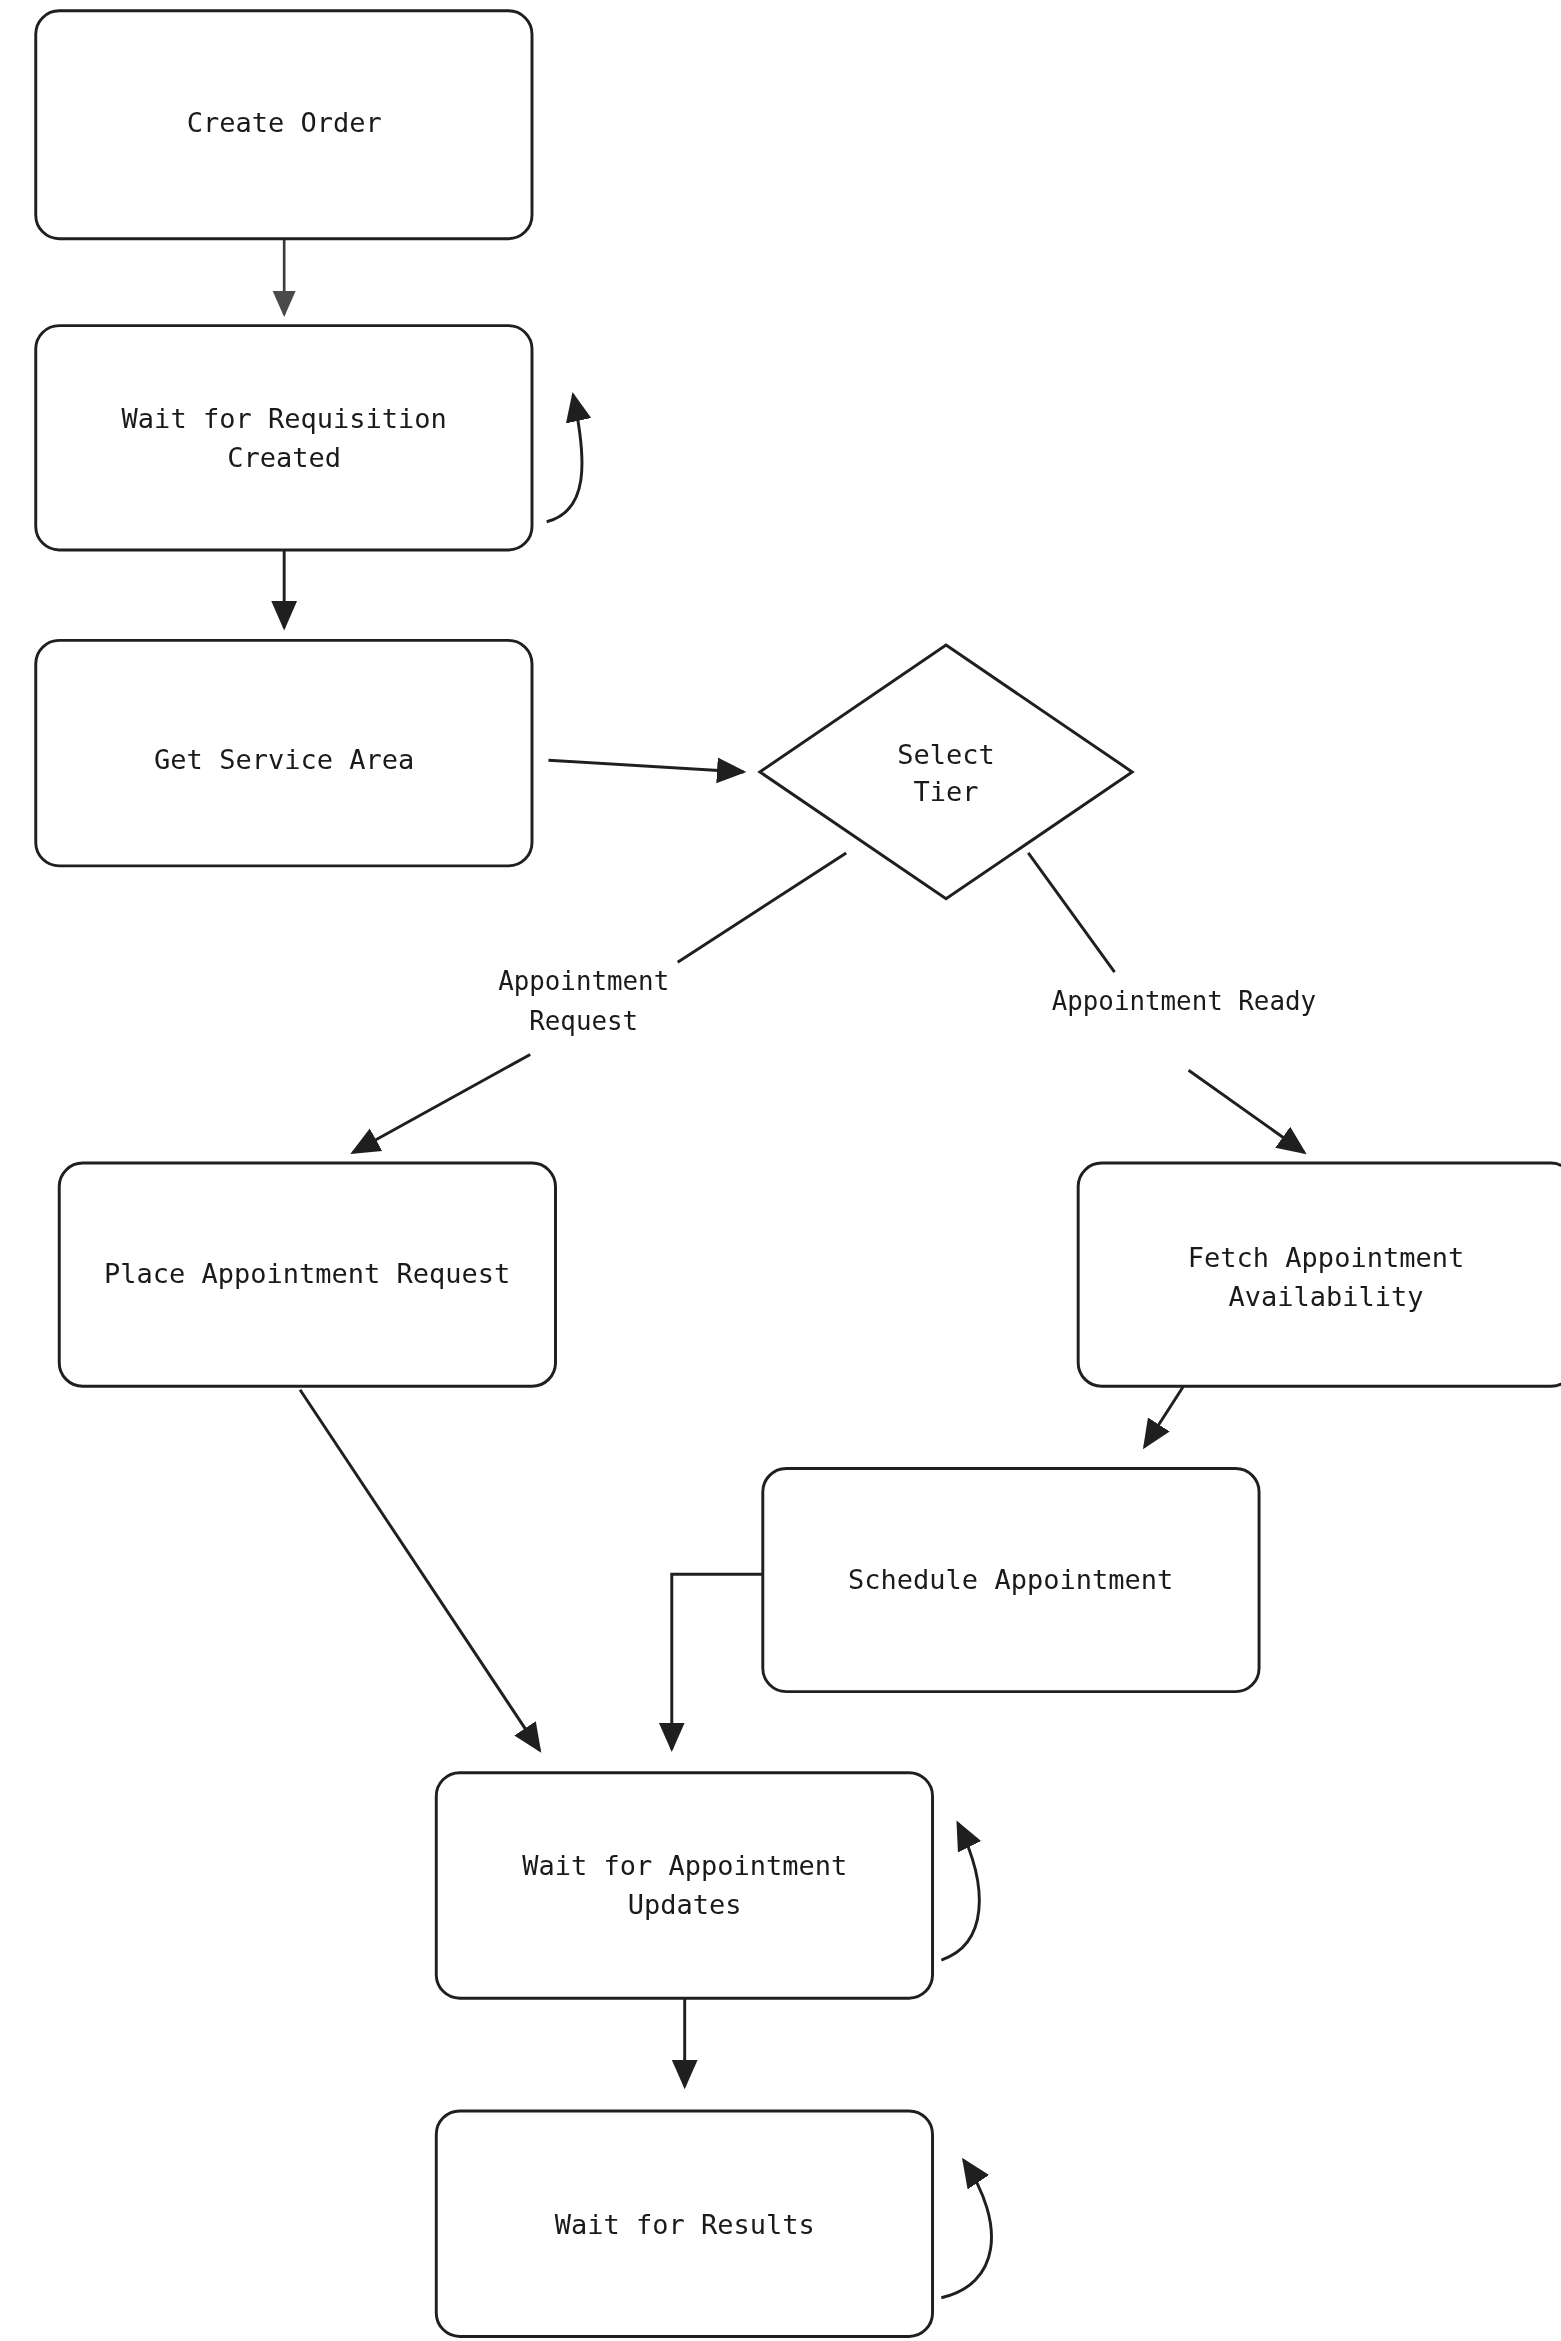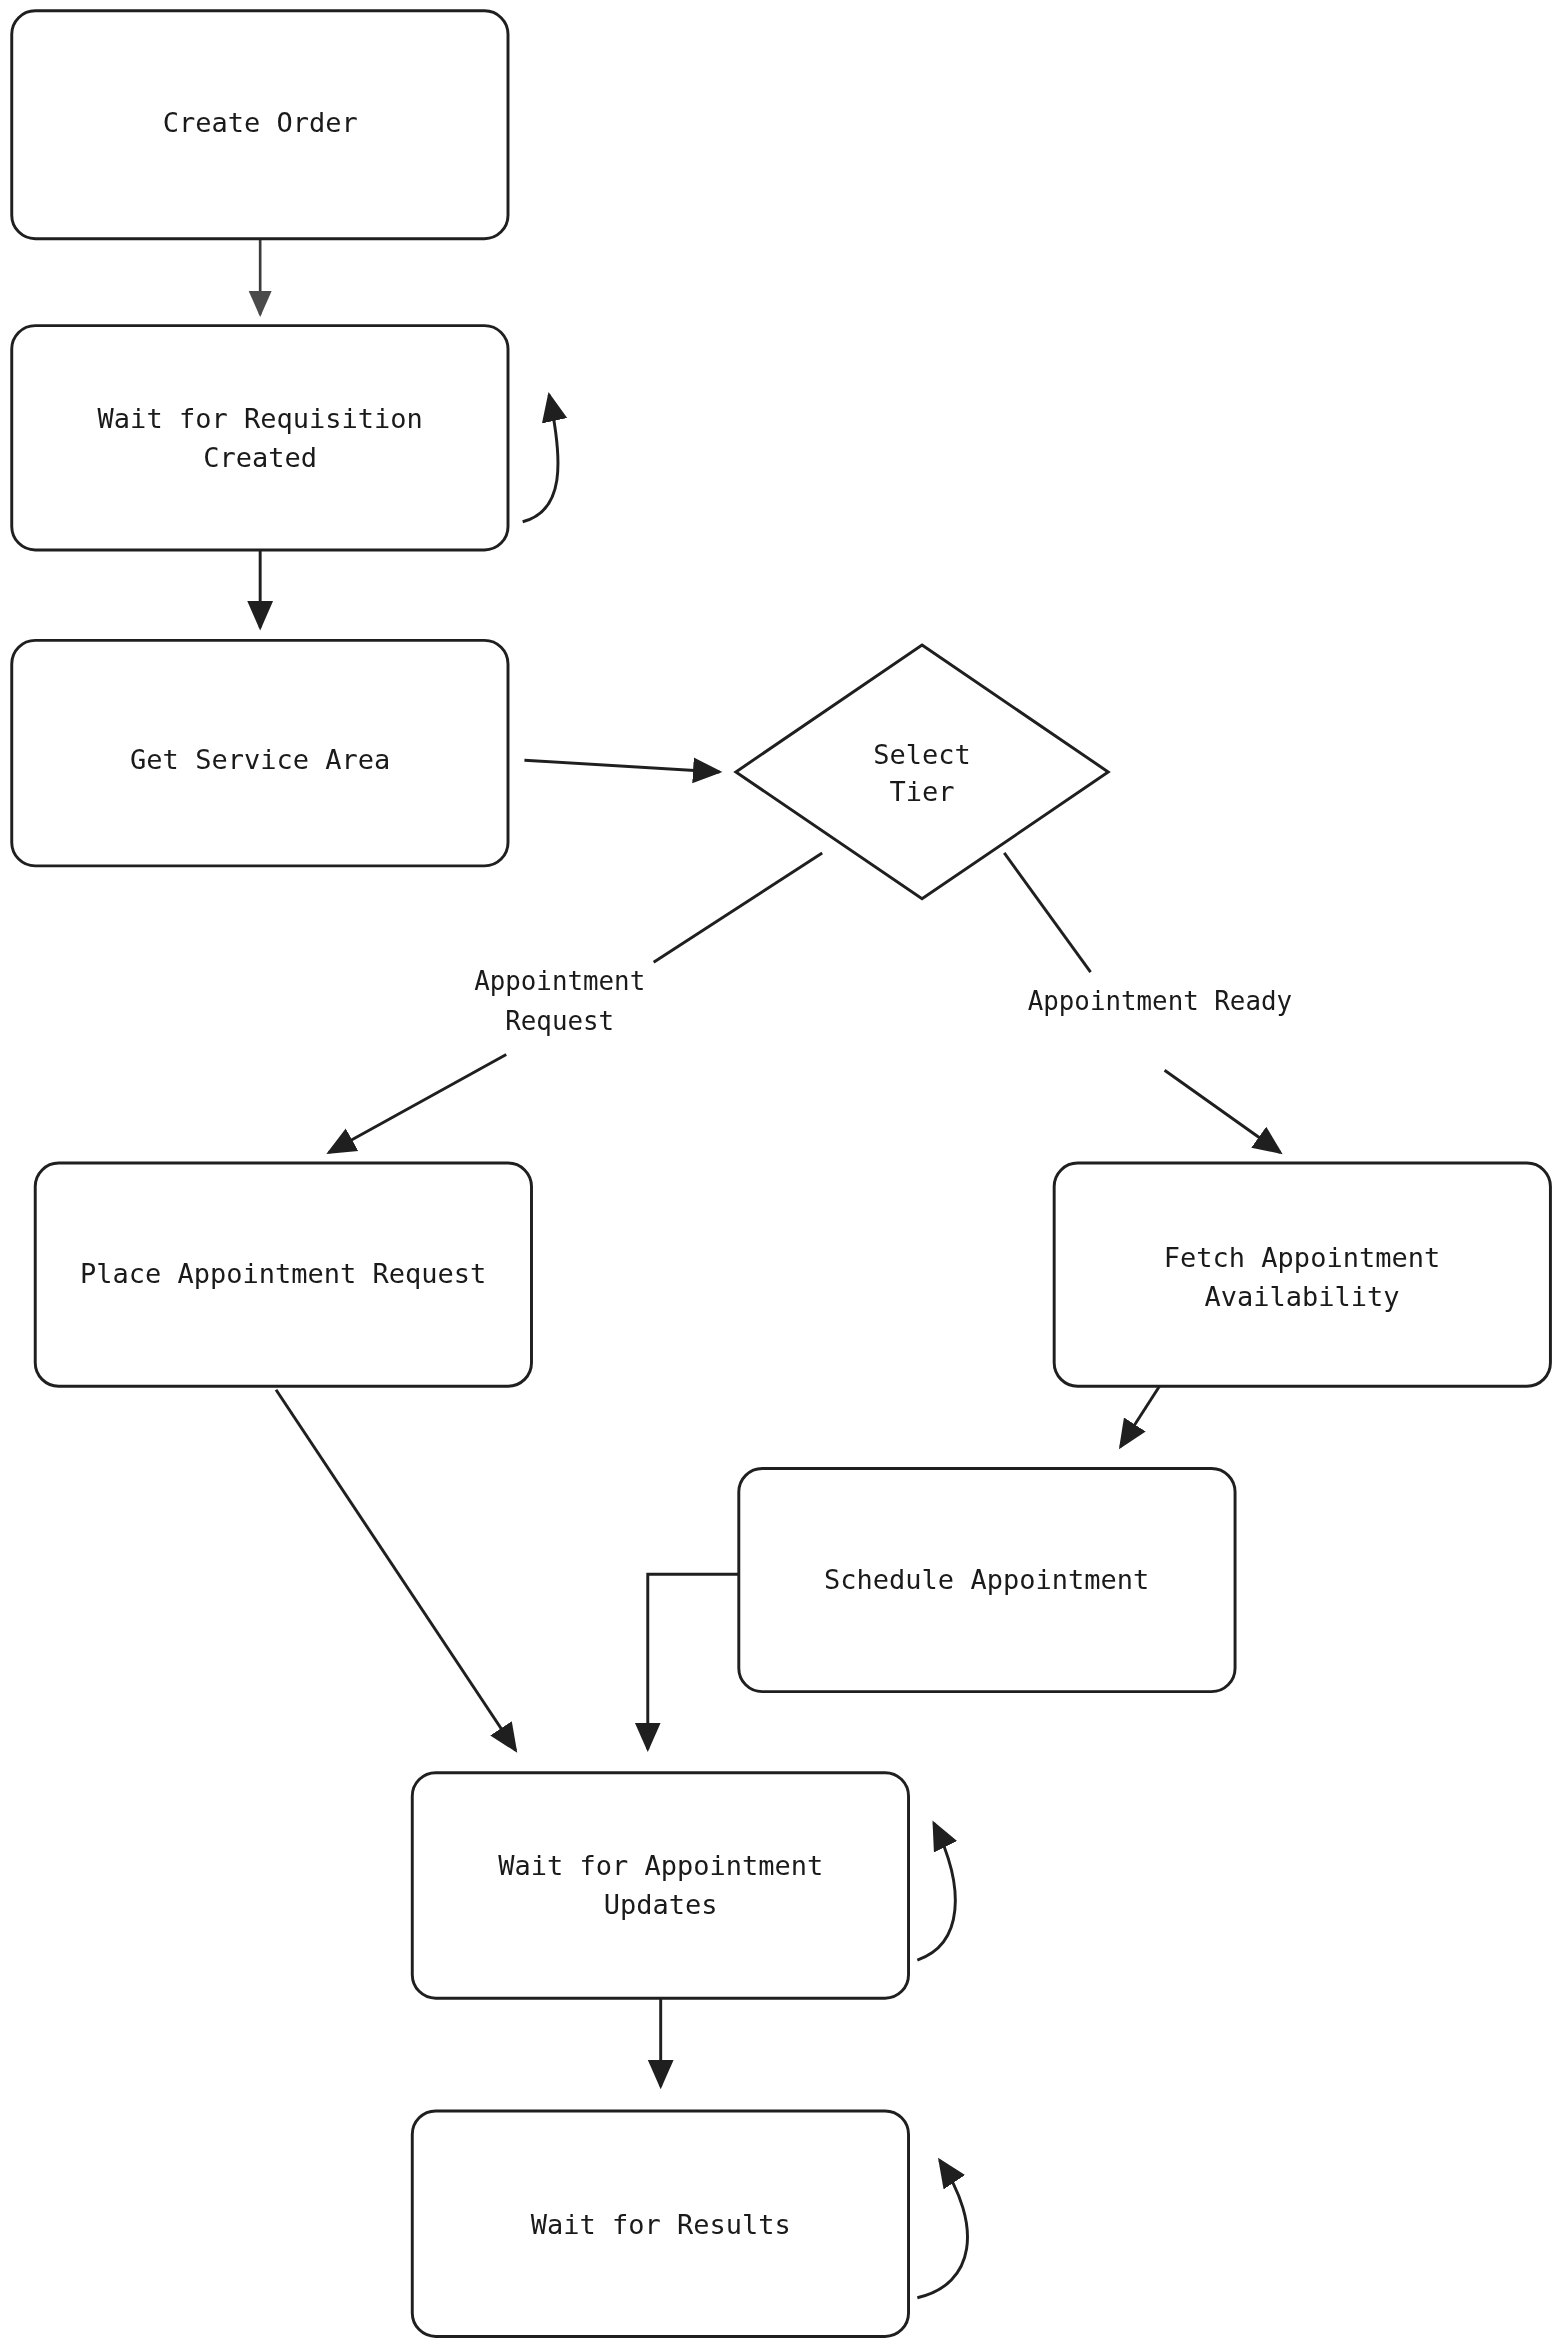--- a/index.html
+++ b/index.html
@@ -11,20 +11,21 @@
     width: 1561px;
     height: 2342px;
     font-family: "DejaVu Sans Mono", monospace;
     overflow: hidden;
   }
   #flow-root {
     position: relative;
     width: 1320px;
     height: 2342px;
     background: #ffffff;
+    padding-left: 24px;
   }
   svg#flowchart {
     display: block;
     width: 1561px;
     height: 2342px;
   }
   .node-shape {
     fill: #ffffff;
     stroke: #1f1f1f;
     stroke-width: 5;

